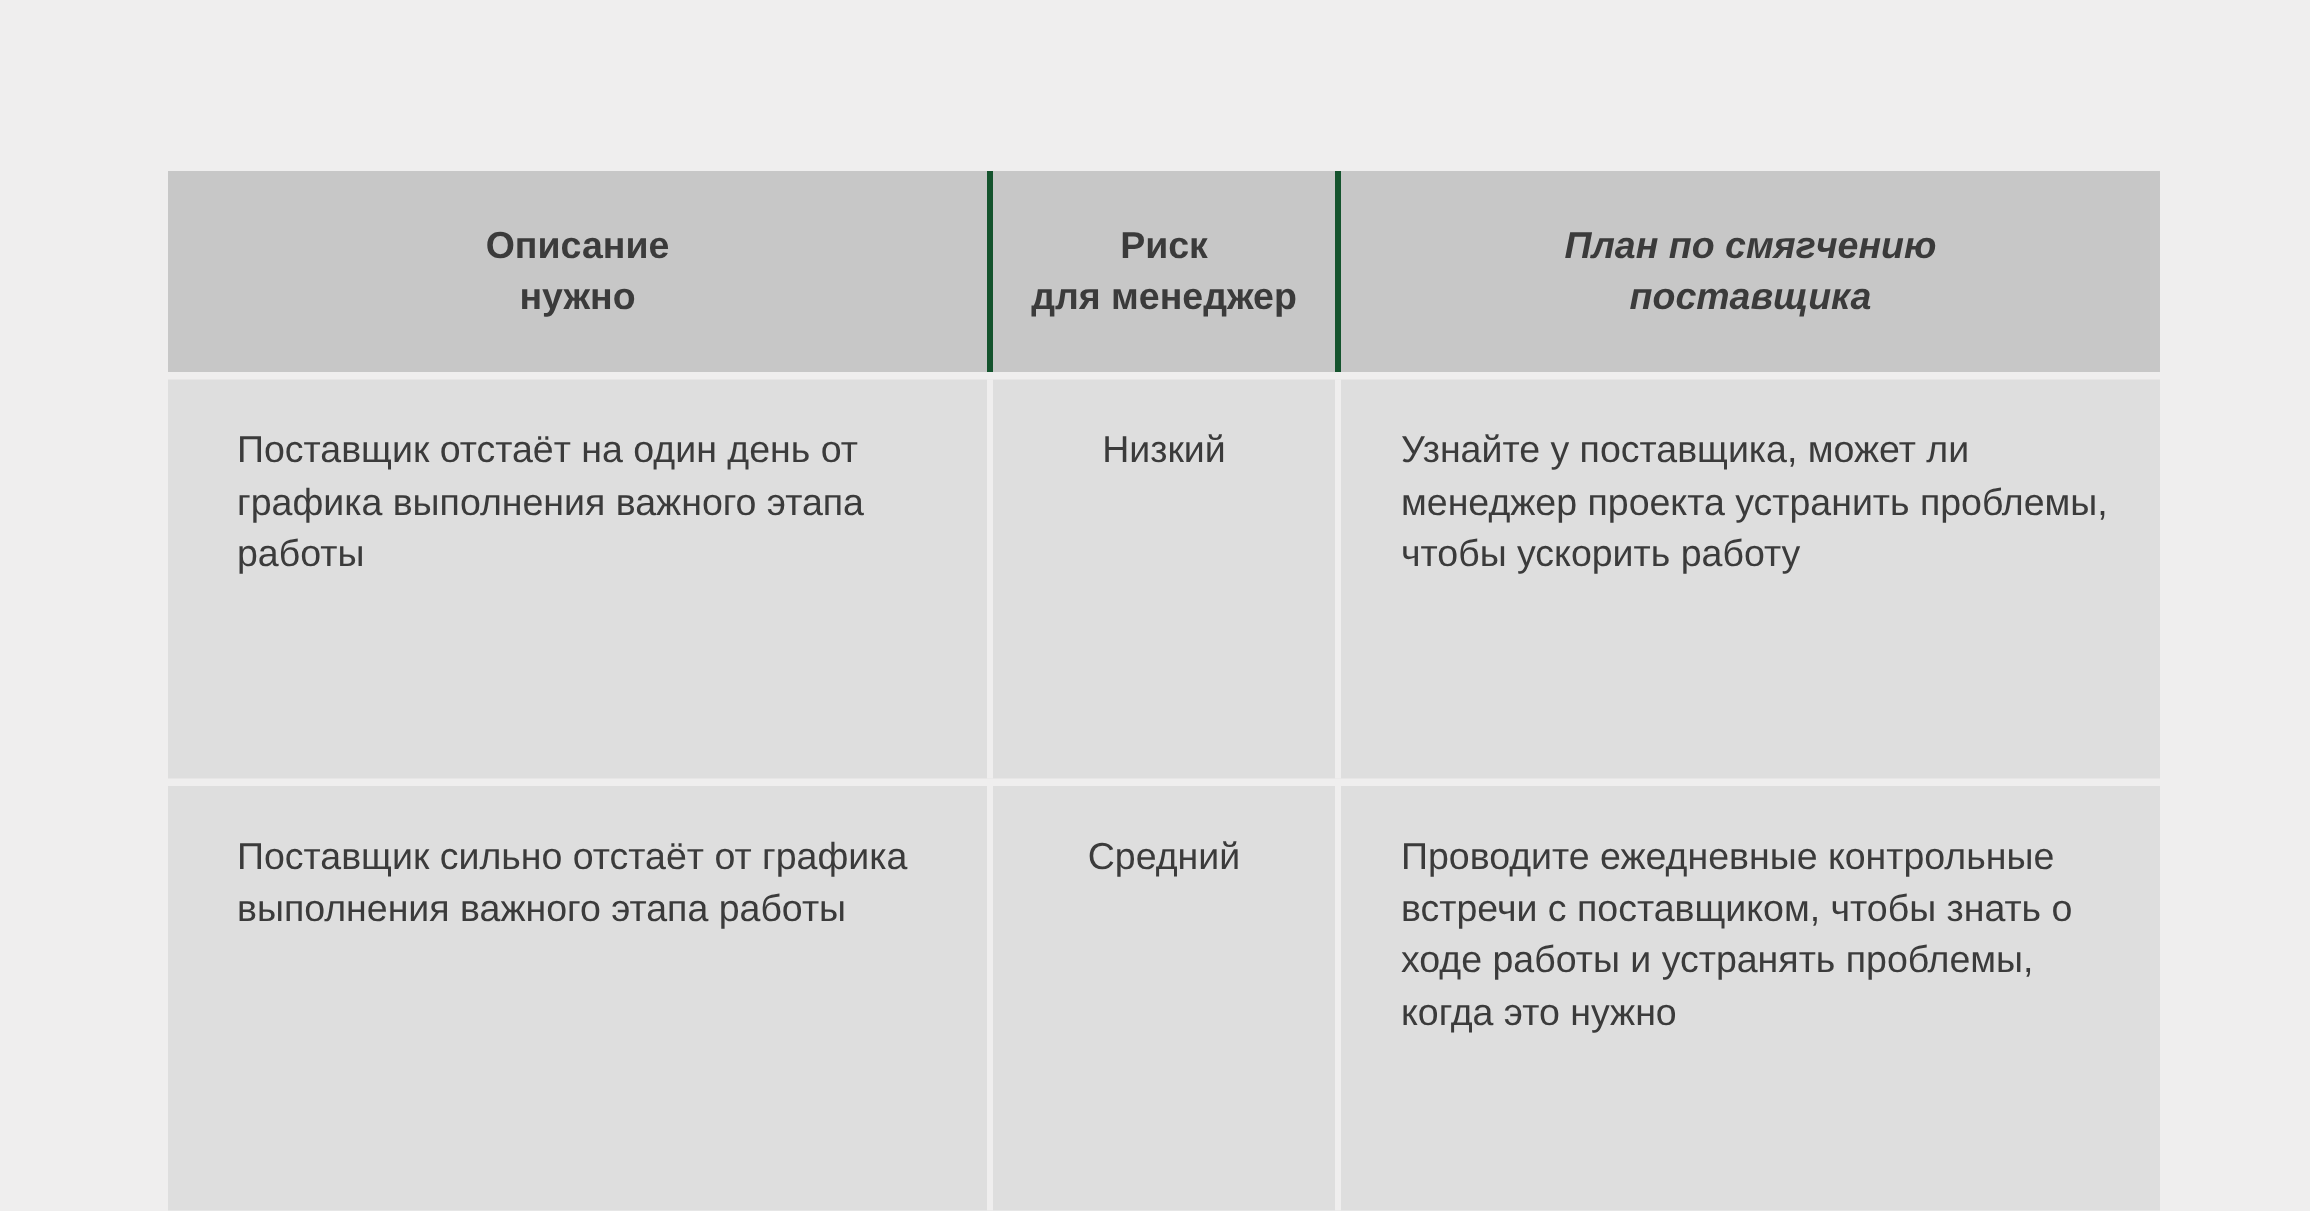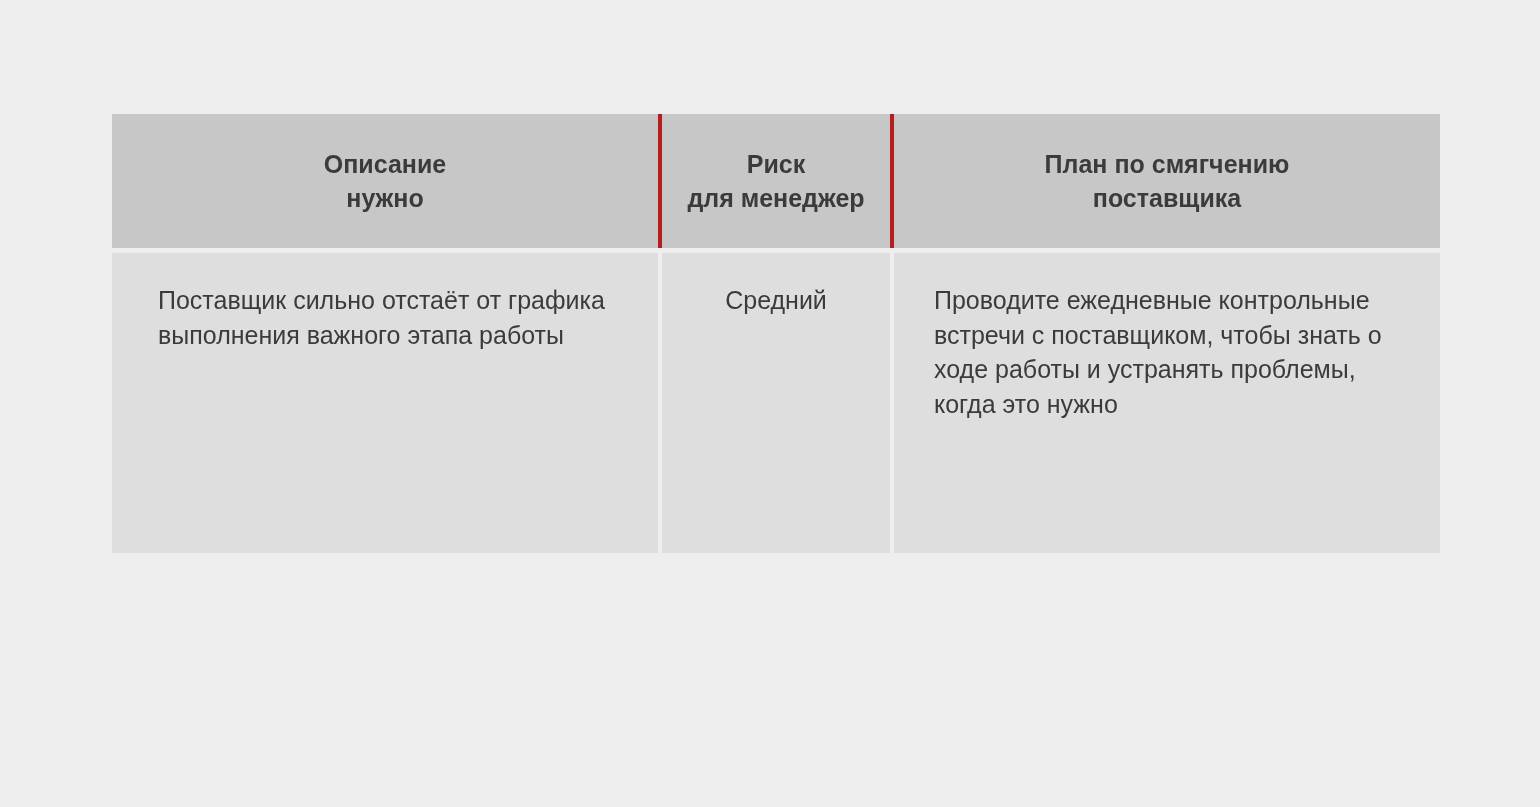--- a/index.html
+++ b/index.html
@@ -34,24 +34,25 @@
   .risk-table thead th {
     background: #c7c7c7;
     color: #3b3b3b;
     font-size: 25px;
     font-weight: bold;
     line-height: 1.38;
     text-align: center;
     vertical-align: middle;
     height: 134px;
     padding: 0 12px;
-    border-right: 4px solid #b91c1c;
+    border-right: 4px solid #14532d;
   }
   .risk-table thead th:last-child {
     border-right: none;
+    font-style: italic;
   }
   .risk-table tbody td {
     background: #dedede;
     color: #3b3b3b;
     font-size: 25px;
     line-height: 1.38;
     vertical-align: top;
     border-right: 4px solid #efeeee;
     border-top: 5px solid #efeeee;
   }
@@ -102,20 +103,25 @@
           <span class="hdr-line">Риск</span>
           <span class="hdr-line">для менеджер</span>
         </th>
         <th>
           <span class="hdr-line">План по смягчению</span>
           <span class="hdr-line">поставщика</span>
         </th>
       </tr>
     </thead>
     <tbody>
+      <tr class="row-1">
+        <td class="cell-desc">Поставщик отстаёт на один день от графика выполнения важного этапа работы</td>
+        <td class="cell-risk risk-low">Низкий</td>
+        <td class="cell-plan">Узнайте у поставщика, может ли менеджер проекта устранить проблемы, чтобы ускорить работу</td>
+      </tr>
       <tr class="row-2">
         <td class="cell-desc">Поставщик сильно отстаёт от графика выполнения важного этапа работы</td>
         <td class="cell-risk risk-medium">Средний</td>
         <td class="cell-plan">Проводите ежедневные контрольные встречи с поставщиком, чтобы знать о ходе работы и устранять проблемы, когда это нужно</td>
       </tr>
     </tbody>
   </table>
 
 </div>
 

